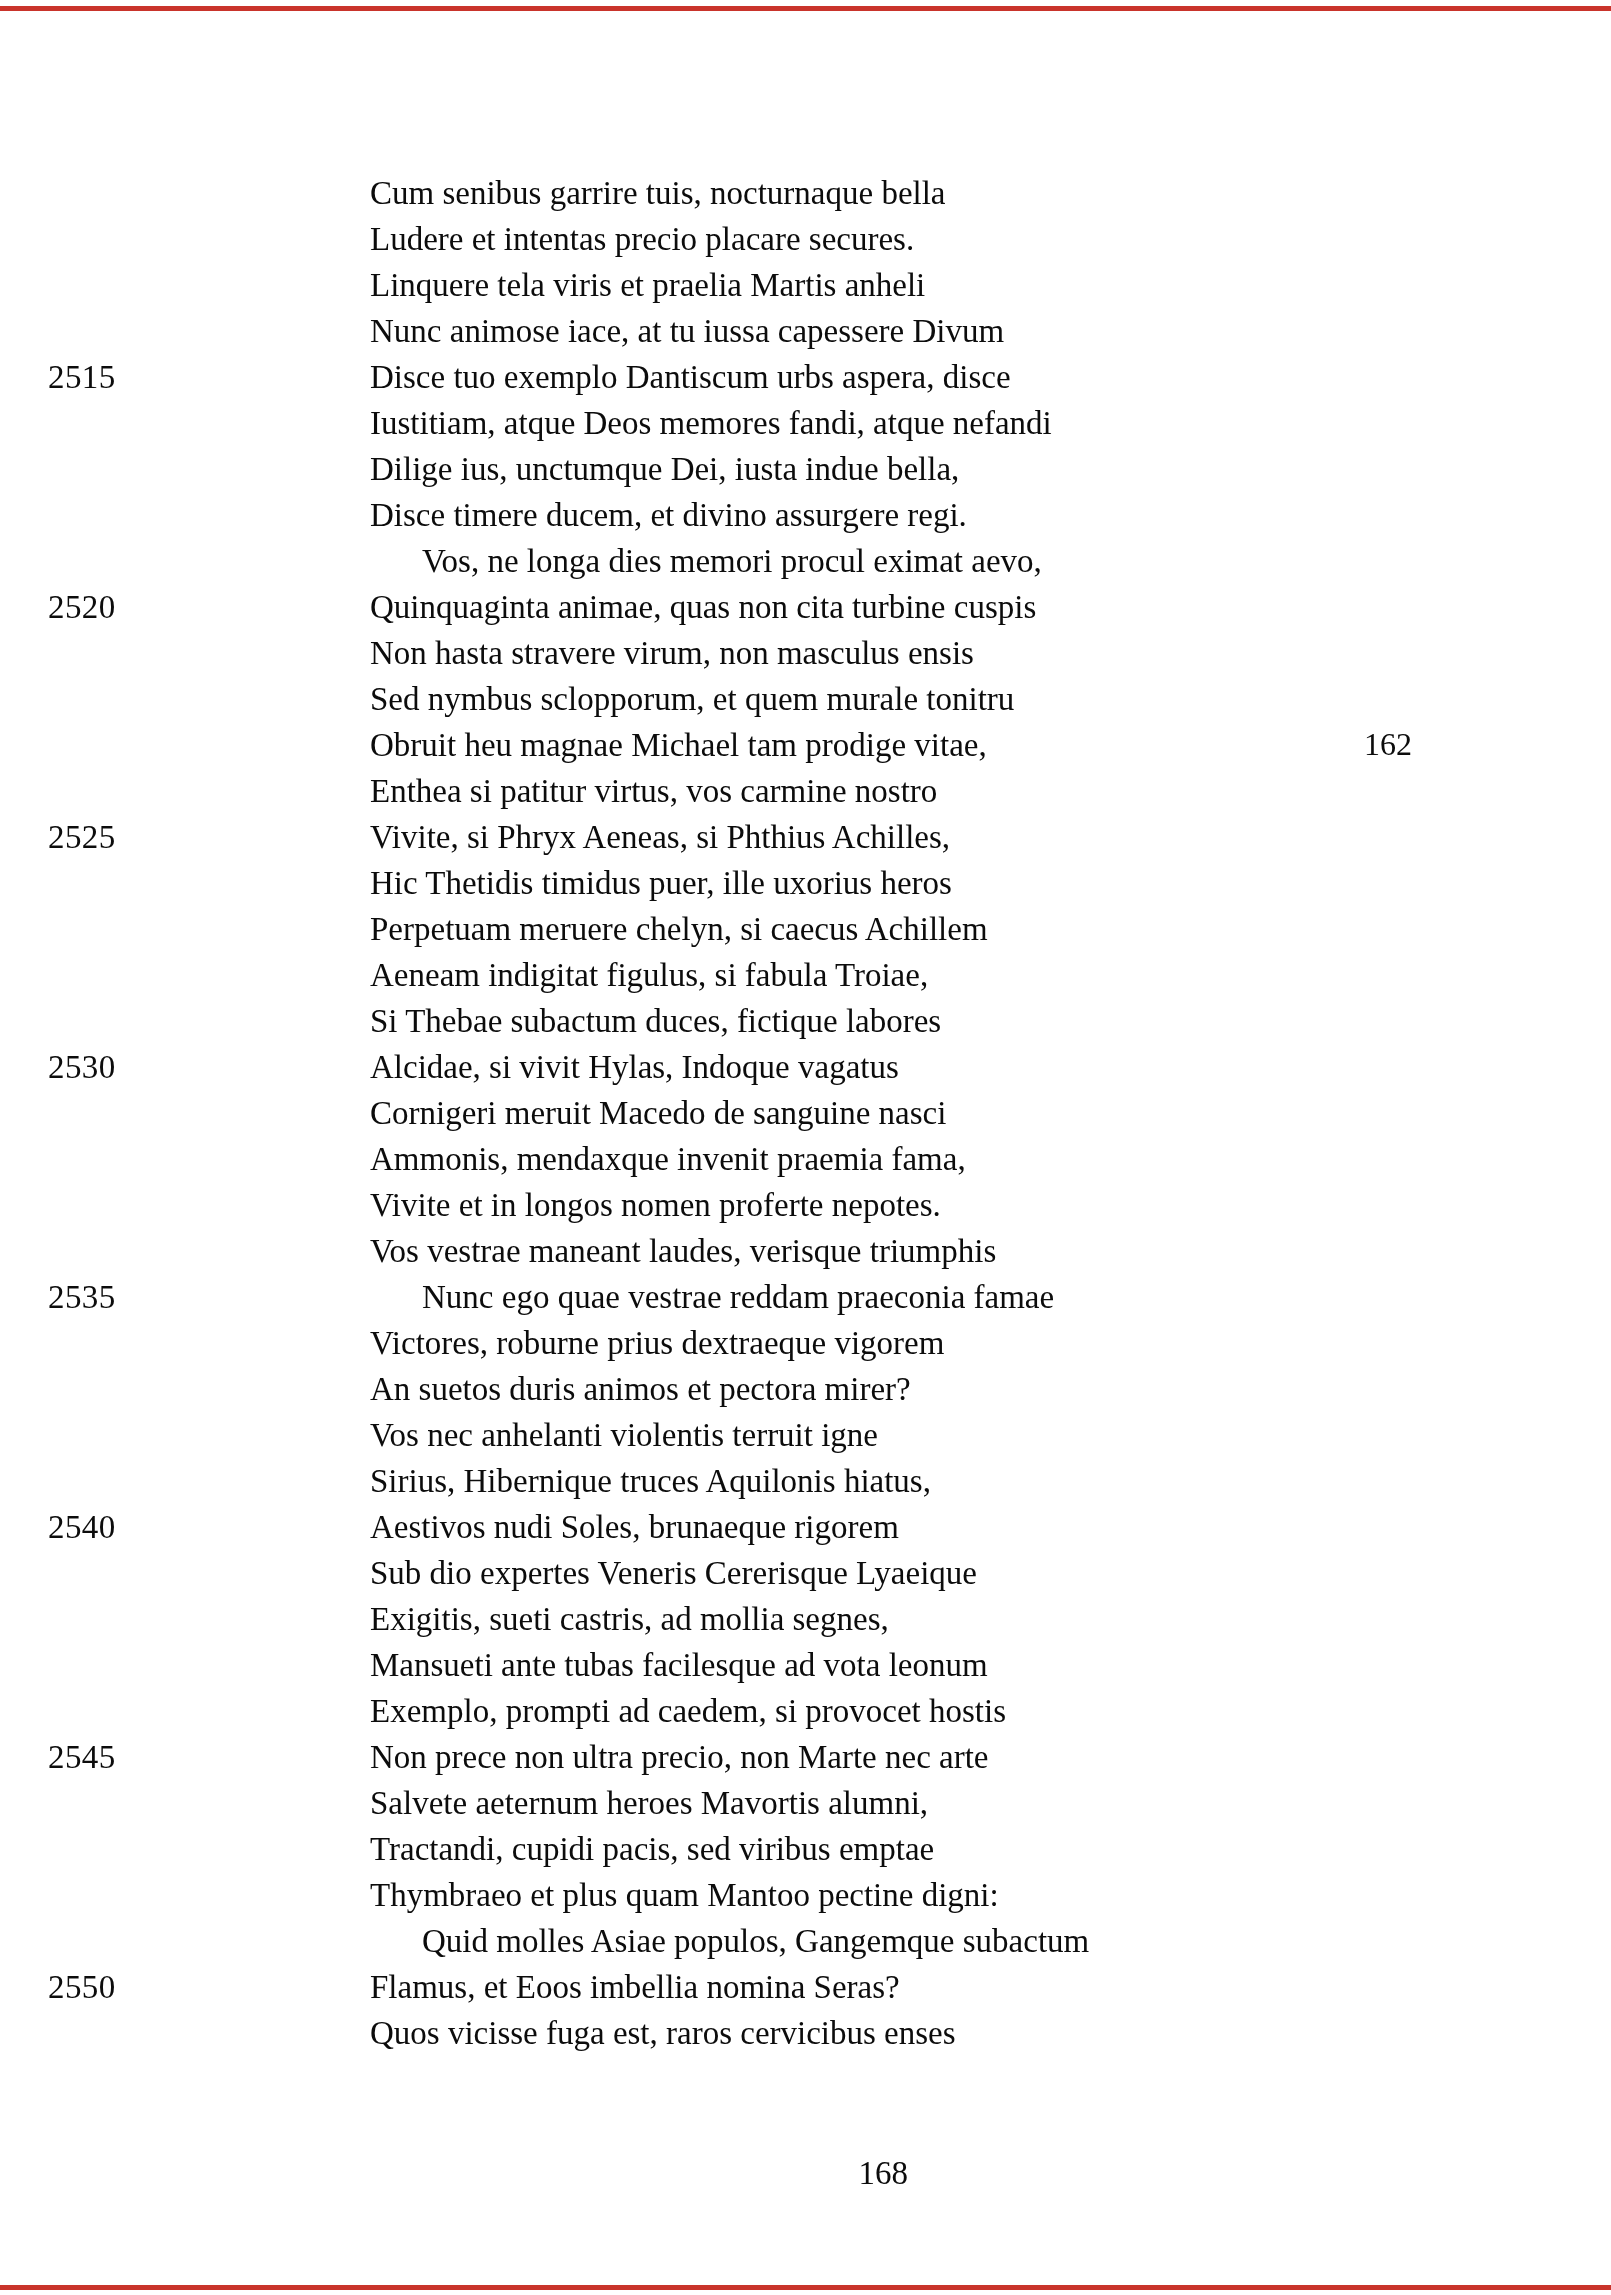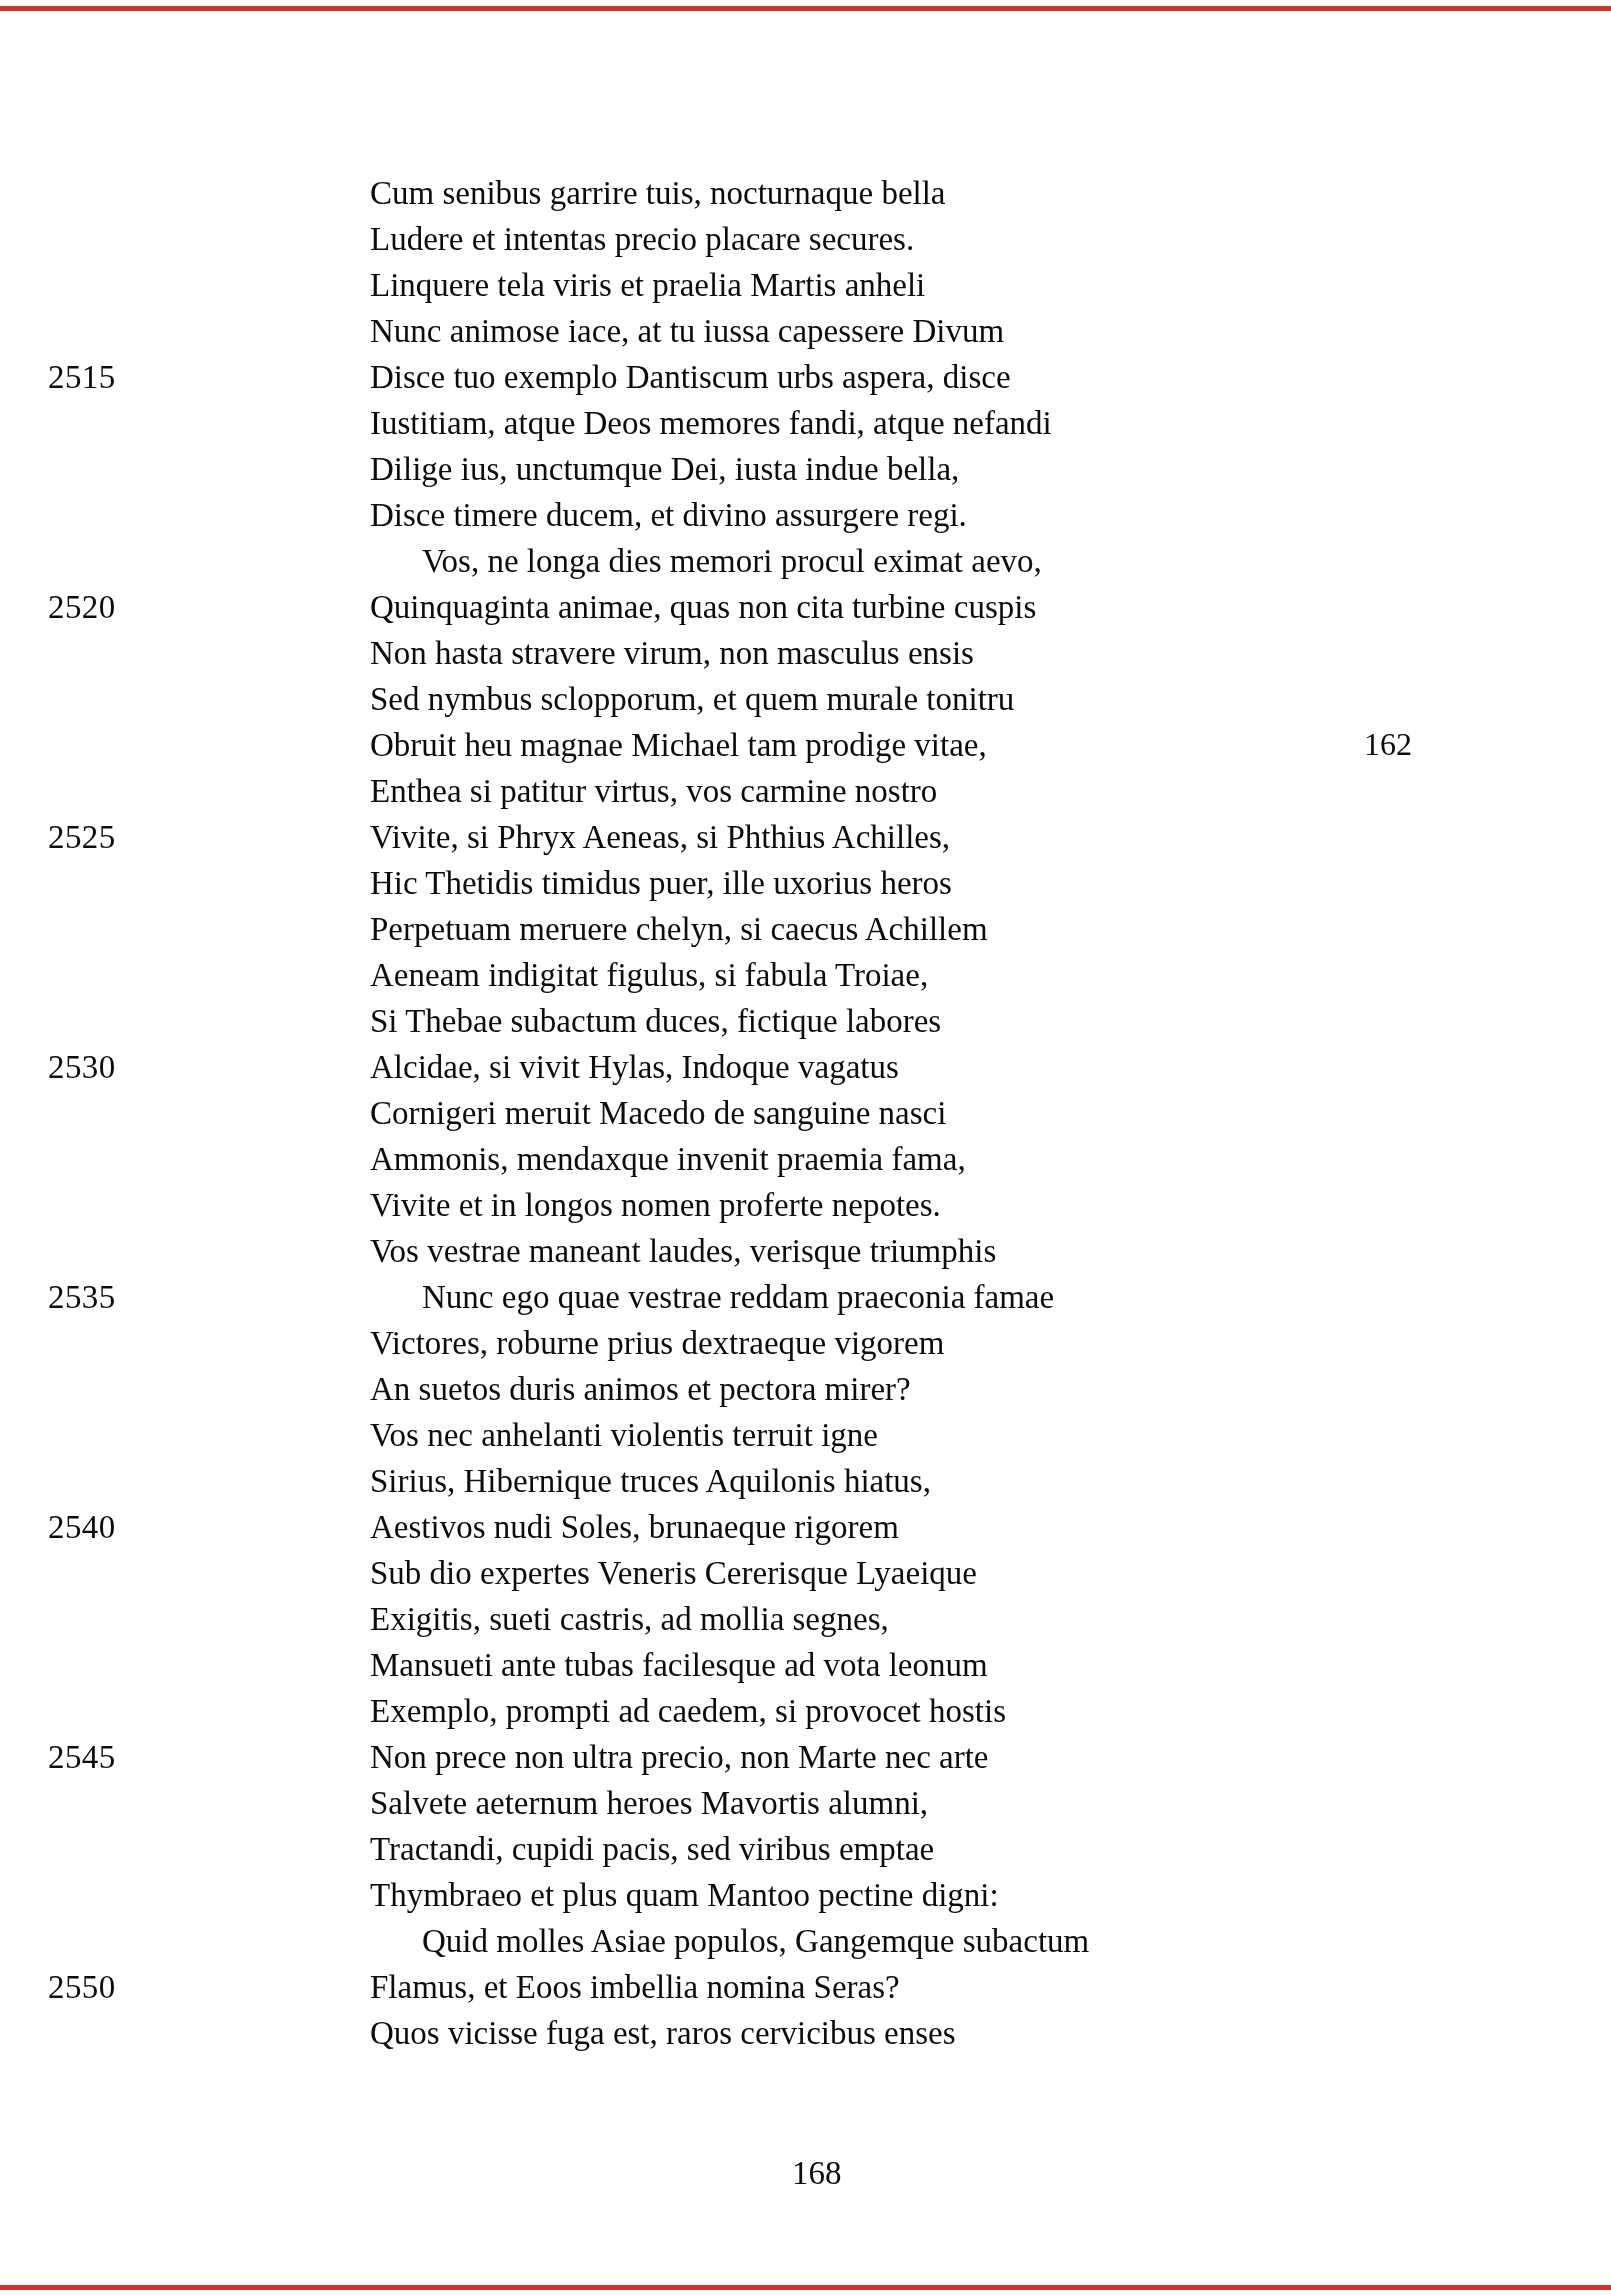--- a/index.html
+++ b/index.html
@@ -55,21 +55,21 @@
     top: 721px;
     height: 46px;
     line-height: 46px;
     font-size: 32px;
   }
   .folio {
     position: absolute;
     left: 792px;
     top: 2150px;
     width: 116px;
-    text-align: left;
+    text-align: right;
     height: 46px;
     line-height: 46px;
     font-size: 33px;
   }
 </style>
 </head>
 <body>
 
 <div class="page-rule top" style="background: rgb(201, 52, 43);"></div>
 

